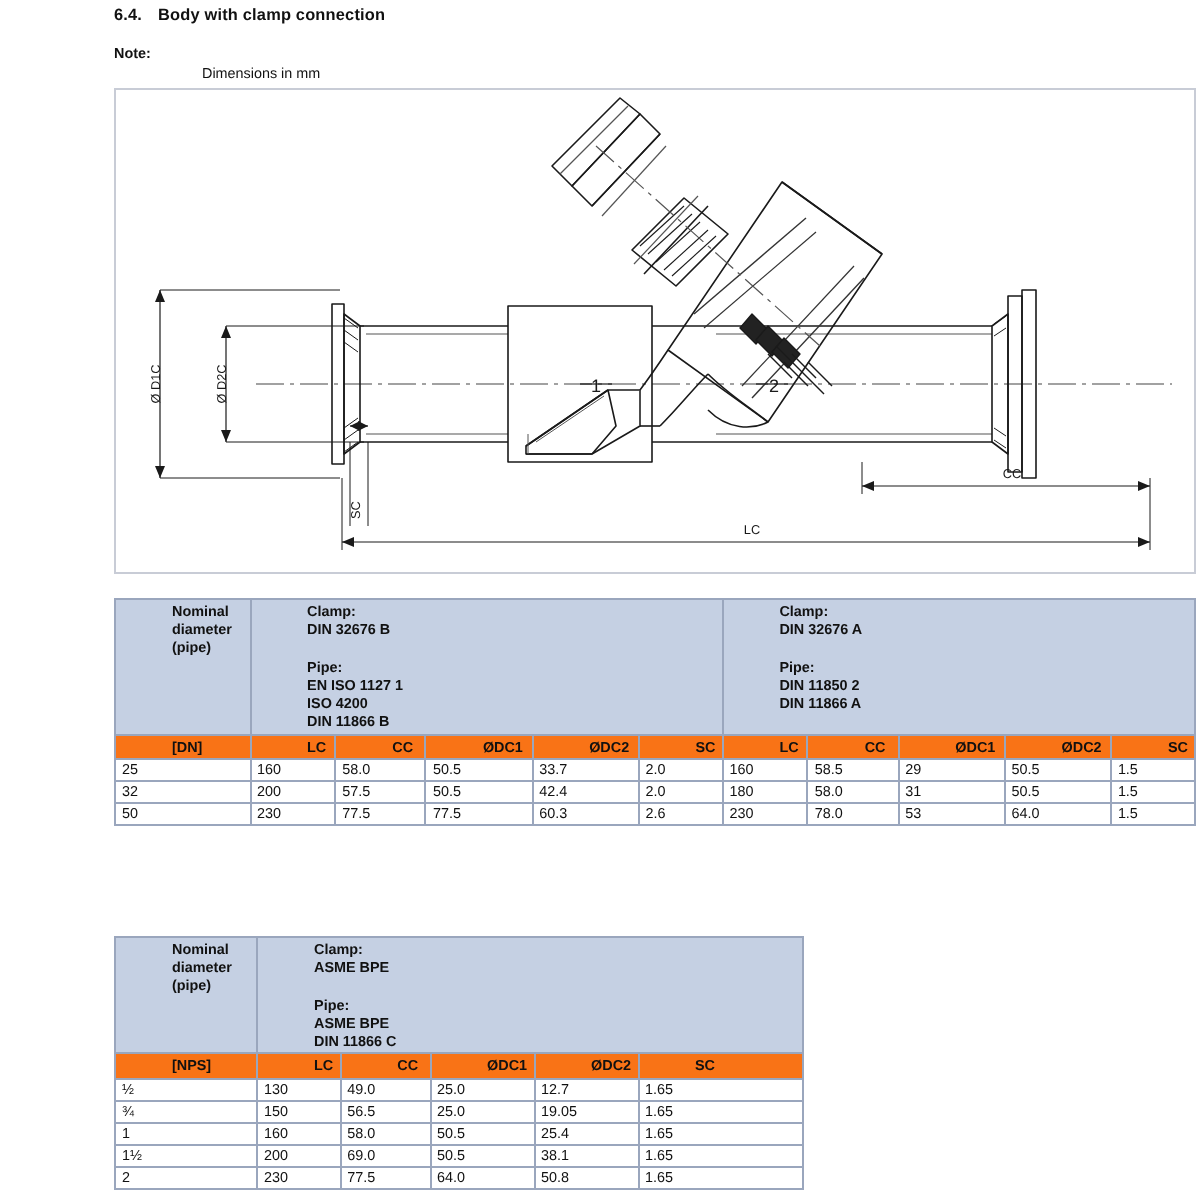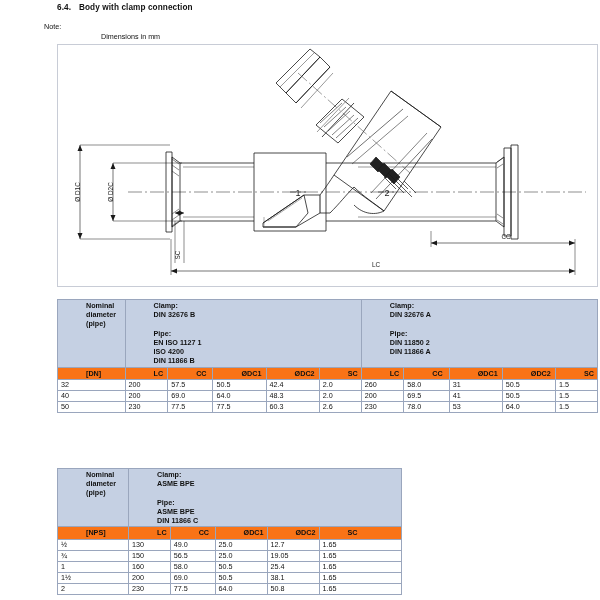--- a/index.html
+++ b/index.html
@@ -28,23 +28,23 @@
     left: 57px; top: 3px;
     font-size: 8.2px;
     font-weight: bold;
     letter-spacing: .1px;
     white-space: nowrap;
   }
   .heading .num { display: inline-block; min-width: 22px; }
 
   .note-label {
     position: absolute;
-    left: 44px; top: 22px;
+    left: 57px; top: 22px;
     font-size: 7.2px;
-    font-weight: normal;
+    font-weight: bold;
   }
   .note-text {
     position: absolute;
     left: 57px; top: 32px;
     font-size: 7.2px;
     margin-left: 44px;
   }
 
   
   .drawing-frame {
@@ -297,42 +297,42 @@
         <td class="c-sc">SC</td>
         <td class="c-lc">LC</td>
         <td class="c-cc">CC</td>
         <td class="c-d1">ØDC1</td>
         <td class="c-d2">ØDC2</td>
         <td class="c-sc">SC</td>
       </tr>
     </thead>
     <tbody>
         <tr>
+          <td class="c-dn">25</td>
+          <td class="c-lc">160</td>
+          <td class="c-cc">58.0</td>
+          <td class="c-d1">50.5</td>
+          <td class="c-d2">33.7</td>
+          <td class="c-sc">2.0</td>
+          <td class="c-lc">160</td>
+          <td class="c-cc">58.5</td>
+          <td class="c-d1">29</td>
+          <td class="c-d2">50.5</td>
+          <td class="c-sc">1.5</td>
+        </tr>
+        <tr>
           <td class="c-dn">32</td>
           <td class="c-lc">200</td>
           <td class="c-cc">57.5</td>
           <td class="c-d1">50.5</td>
           <td class="c-d2">42.4</td>
           <td class="c-sc">2.0</td>
-          <td class="c-lc">260</td>
+          <td class="c-lc">180</td>
           <td class="c-cc">58.0</td>
           <td class="c-d1">31</td>
-          <td class="c-d2">50.5</td>
-          <td class="c-sc">1.5</td>
-        </tr>
-        <tr>
-          <td class="c-dn">40</td>
-          <td class="c-lc">200</td>
-          <td class="c-cc">69.0</td>
-          <td class="c-d1">64.0</td>
-          <td class="c-d2">48.3</td>
-          <td class="c-sc">2.0</td>
-          <td class="c-lc">200</td>
-          <td class="c-cc">69.5</td>
-          <td class="c-d1">41</td>
           <td class="c-d2">50.5</td>
           <td class="c-sc">1.5</td>
         </tr>
         <tr>
           <td class="c-dn">50</td>
           <td class="c-lc">230</td>
           <td class="c-cc">77.5</td>
           <td class="c-d1">77.5</td>
           <td class="c-d2">60.3</td>
           <td class="c-sc">2.6</td>

